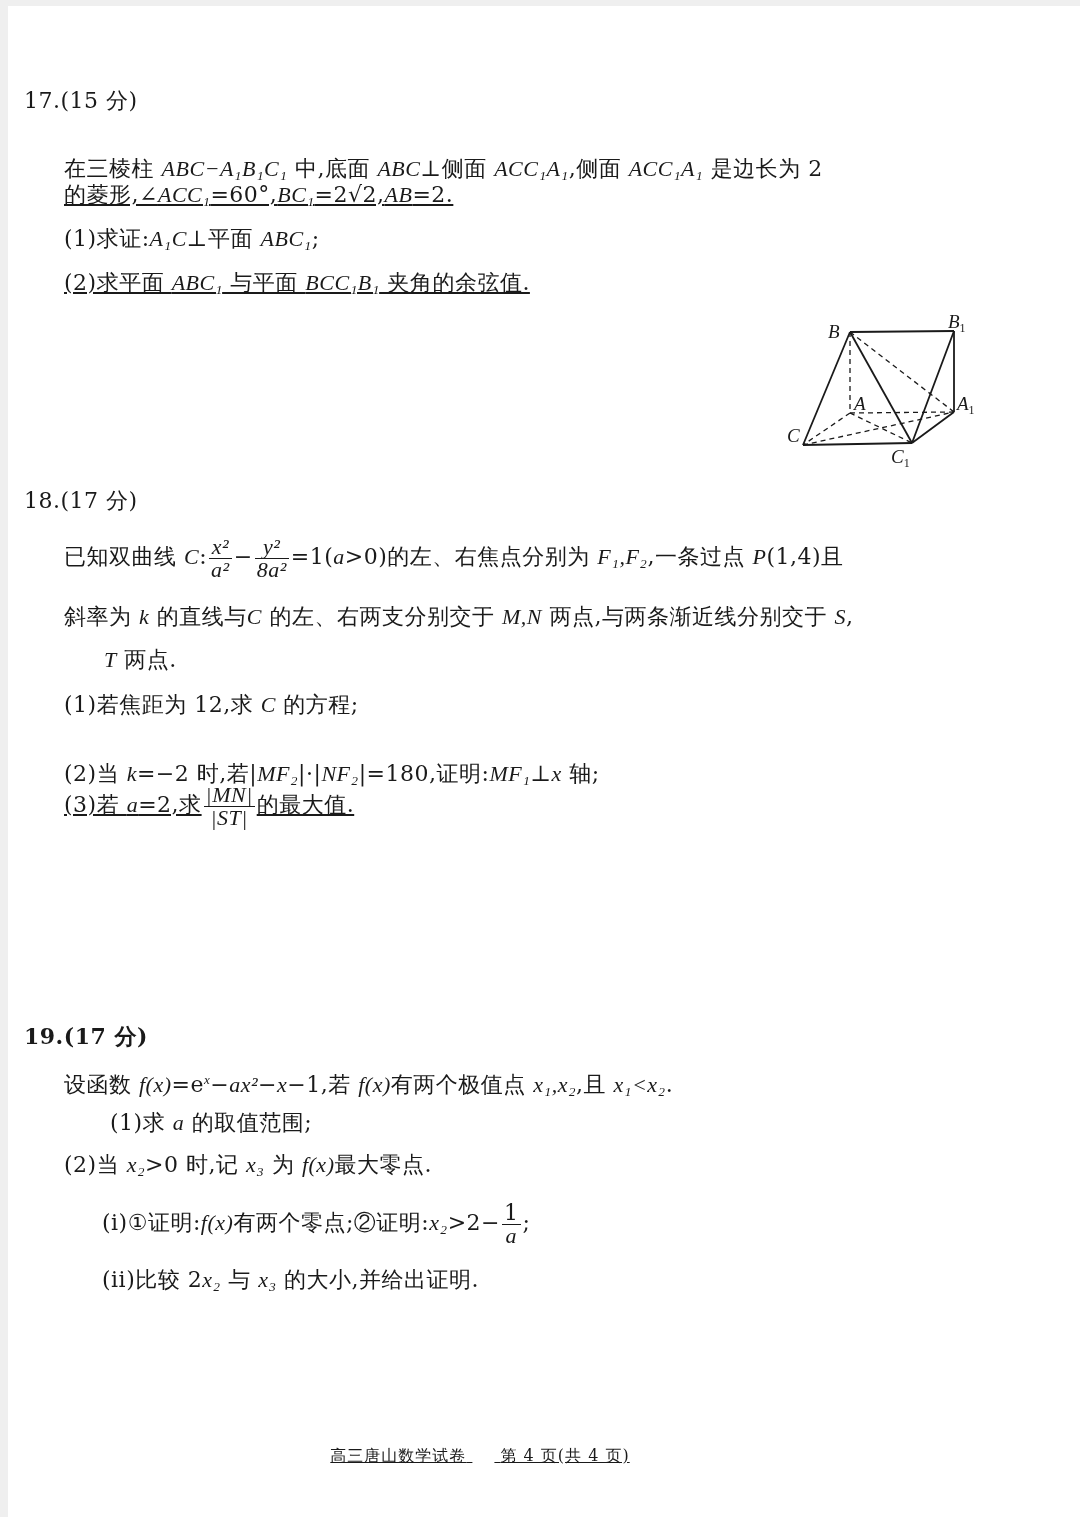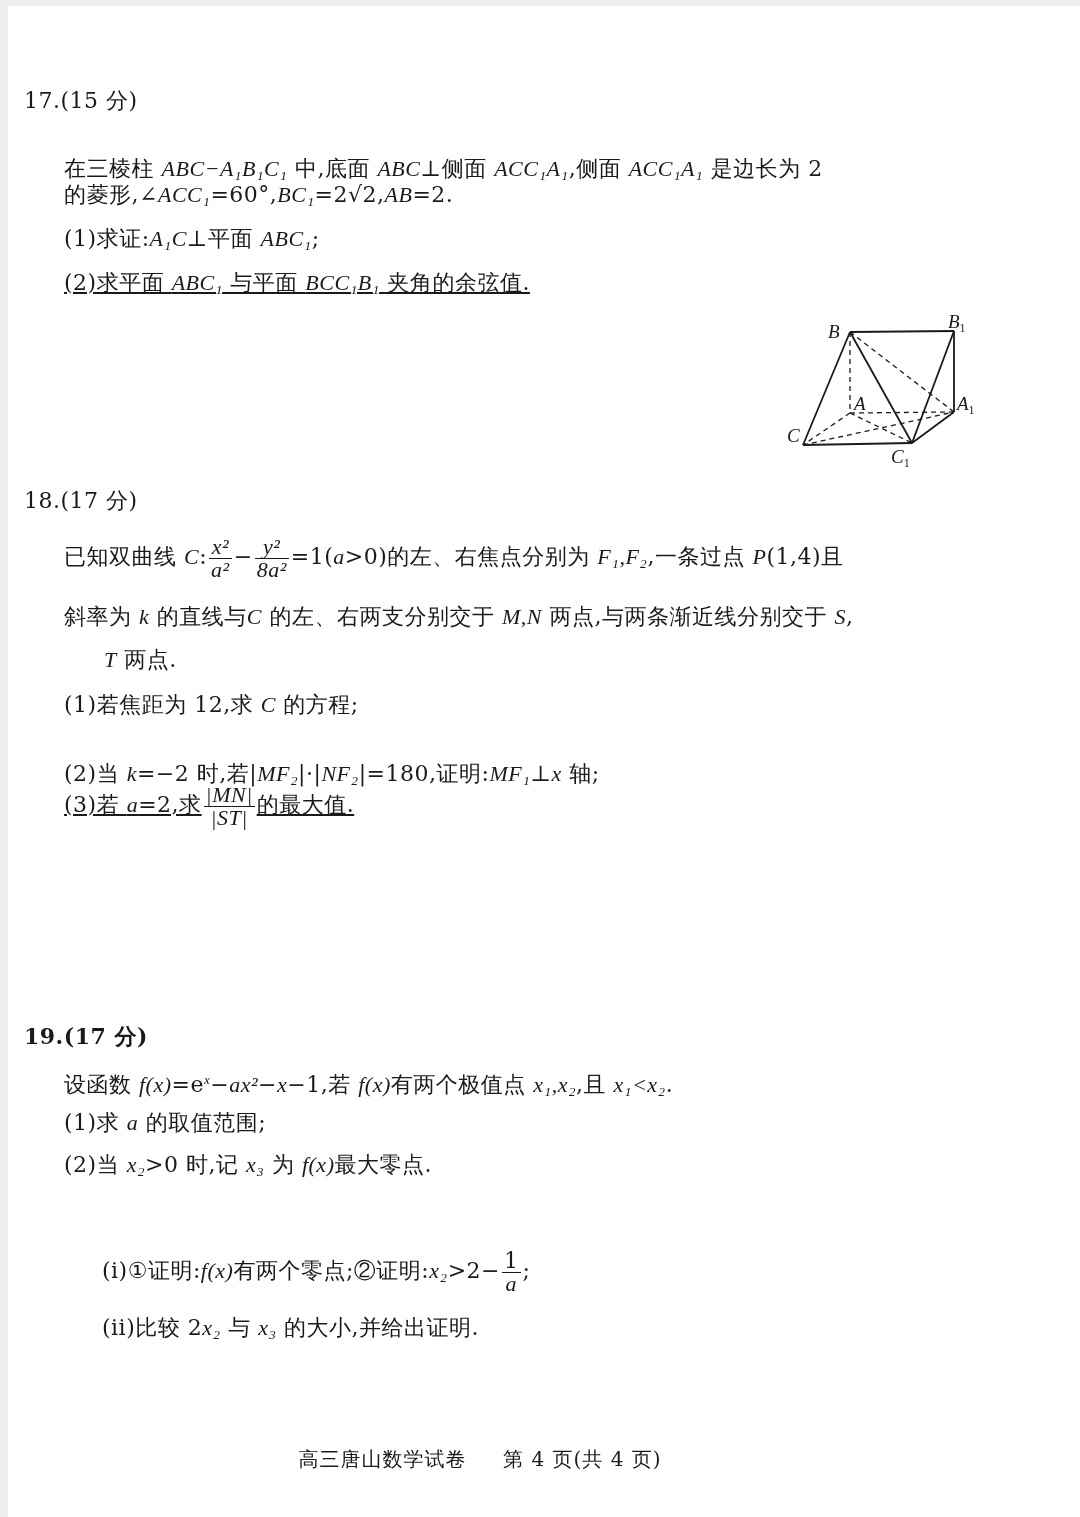--- a/index.html
+++ b/index.html
@@ -12,34 +12,34 @@
   .line { position: absolute; white-space: nowrap; font-size: 22px; line-height: 30px; letter-spacing: 0.5px; }
   .q-header { left: 24px; }
   .indent { left: 64px; }
   .indent2 { left: 102px; }
   .mi { font-style: italic; font-family: "Liberation Serif", "DejaVu Serif", serif; }
   sub, sup { font-size: 13px; }
   .frac { display: inline-block; vertical-align: middle; text-align: center; margin: 0 2px; }
   .frac > span { display: block; line-height: 22px; padding: 0 2px; }
   .frac .num { border-bottom: 1.4px solid #1a1a1a; }
   .diagram { position: absolute; left: 770px; top: 300px; width: 220px; height: 180px; }
-  .footer { position: absolute; top: 1446px; left: 0; width: 960px; text-align: center; font-size: 20px; letter-spacing: 1px; }
+  .footer { position: absolute; top: 1446px; left: 0; width: 960px; text-align: center; font-size: 16px; letter-spacing: 1px; text-decoration: underline; }
 </style>
 </head>
 <body>
 
 <div class="page-border-left"></div>
 <div class="page-border-top"></div>
 
 <div>
   <div class="line q-header" style="top:86px;">17.(15 分)</div>
   <div class="line indent" style="top:114px;margin-top:40px;">
     <span>在三棱柱 </span><span class="mi">ABC−A₁B₁C₁</span><span> 中,底面 </span><span class="mi">ABC</span><span>⊥侧面 </span><span class="mi">ACC₁A₁</span><span>,侧面 </span><span class="mi">ACC₁A₁</span><span> 是边长为 2</span>
   </div>
-  <div class="line indent" style="top:180px;">
+  <div class="line indent" style="top:180px;text-decoration:underline;">
     <span>的菱形,∠</span><span class="mi">ACC₁</span><span>=60°,</span><span class="mi">BC₁</span><span>=2√2,</span><span class="mi">AB</span><span>=2.</span>
   </div>
   <div class="line indent" style="top:224px;text-align:right;">
     <span>(1)求证:</span><span class="mi">A₁C</span><span>⊥平面 </span><span class="mi">ABC₁</span><span>;</span>
   </div>
   <div class="line indent" style="top:268px;text-decoration:underline;">
     <span>(2)求平面 </span><span class="mi">ABC₁</span><span> 与平面 </span><span class="mi">BCC₁B₁</span><span> 夹角的余弦值.</span>
   </div>
 
   <div class="diagram">
@@ -94,30 +94,30 @@
   <div class="line indent" style="top:778px; line-height:54px;text-decoration:underline;">
     <span>(3)若 </span><span class="mi">a</span><span>=2,求</span><span class="frac"><span class="num mi">|MN|</span><span class="mi">|ST|</span></span><span>的最大值.</span>
   </div>
 </div>
 
 <div>
   <div class="line q-header" style="top:1021px;font-weight:bold;">19.(17 分)</div>
   <div class="line indent" style="top:1065px;">
     <span>设函数 </span><span class="mi">f(x)</span><span>=e</span><sup class="mi">x</sup><span>−</span><span class="mi">ax²</span><span>−</span><span class="mi">x</span><span>−1,若 </span><span class="mi">f(x)</span><span>有两个极值点 </span><span class="mi">x₁,x₂</span><span>,且 </span><span class="mi">x₁&lt;x₂</span><span>.</span>
   </div>
-  <div class="line indent" style="top:1108px;">
+  <div class="line indent" style="top:1108px;margin-left:46px;">
     <span>(1)求 </span><span class="mi">a</span><span> 的取值范围;</span>
   </div>
   <div class="line indent" style="top:1150px;">
     <span>(2)当 </span><span class="mi">x₂</span><span>&gt;0 时,记 </span><span class="mi">x₃</span><span> 为 </span><span class="mi">f(x)</span><span>最大零点.</span>
   </div>
-  <div class="line indent2" style="top:1196px; line-height:54px;margin-top:48px;">
+  <div class="line indent2" style="top:1196px; line-height:54px;">
     <span>(i)①证明:</span><span class="mi">f(x)</span><span>有两个零点;②证明:</span><span class="mi">x₂</span><span>&gt;2−</span><span class="frac"><span class="num">1</span><span class="mi">a</span></span><span>;</span>
   </div>
-  <div class="line indent2" style="top:1265px;margin-top:48px;">
+  <div class="line indent2" style="top:1265px;">
     <span>(ii)比较 2</span><span class="mi">x₂</span><span> 与 </span><span class="mi">x₃</span><span> 的大小,并给出证明.</span>
   </div>
 </div>
 
 <div class="footer">
   <span>高三唐山数学试卷</span>
   <span style="display:inline-block; width:22px;"></span>
   <span>第 4 页(共 4 页)</span>
 </div>
 

